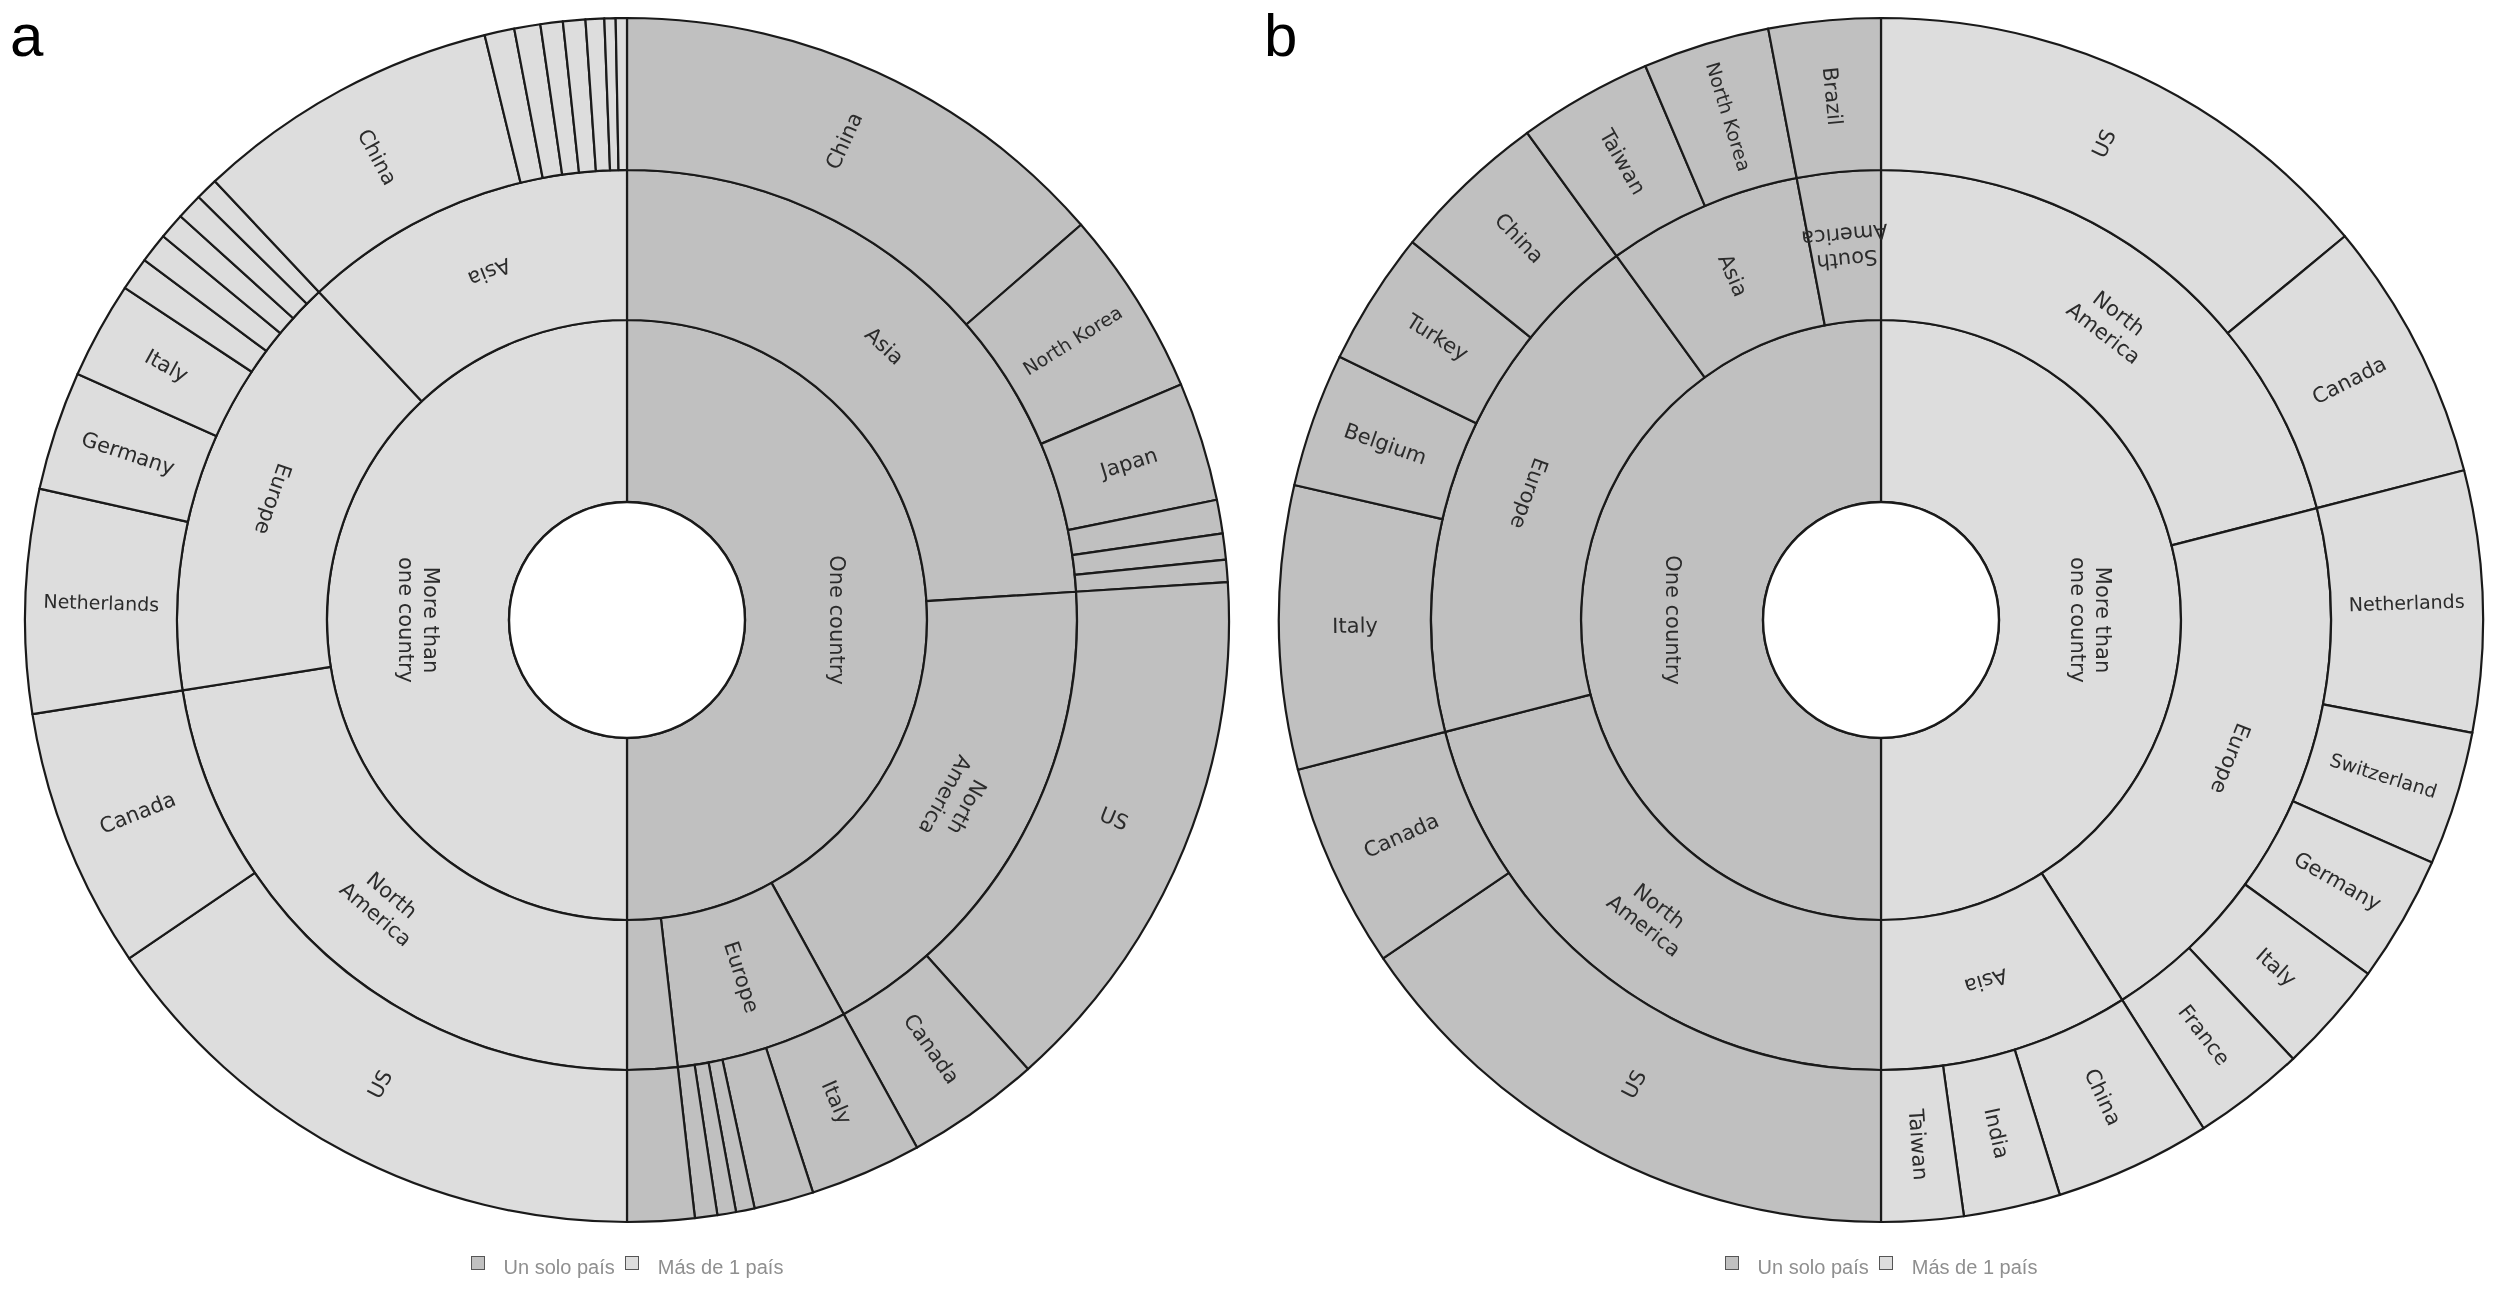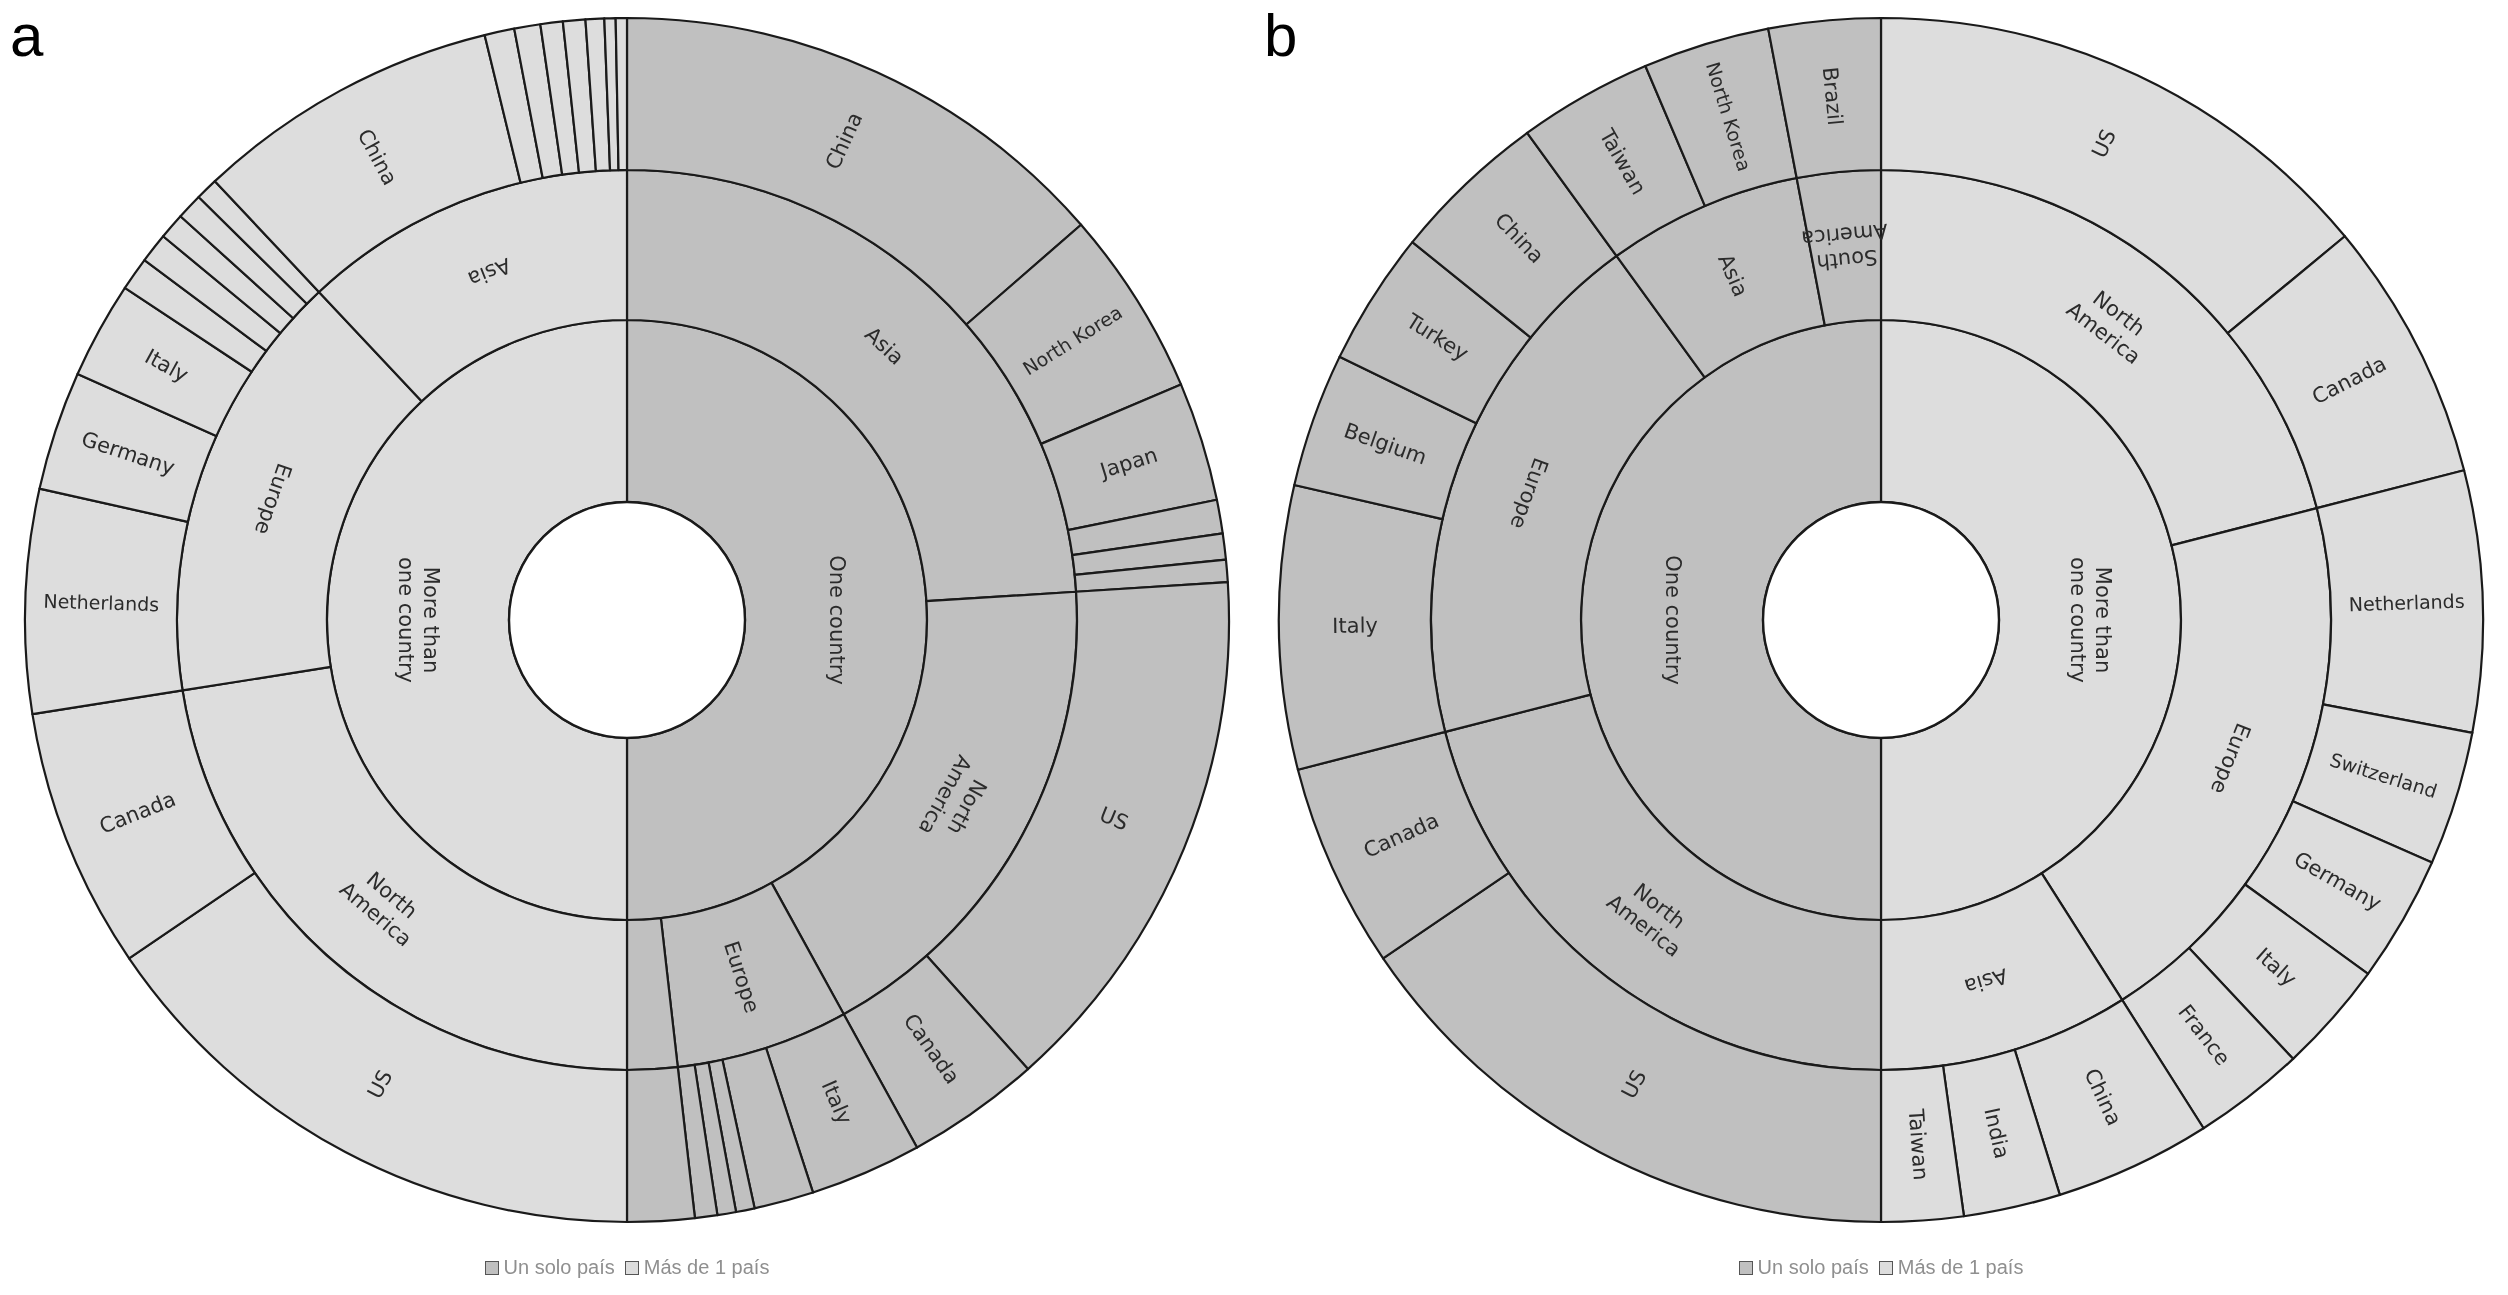--- a/index.html
+++ b/index.html
@@ -72,22 +72,21 @@
     display: flex;
     justify-content: center;
     align-items: center;
     gap: 10px;
     font-family: "Liberation Sans", sans-serif;
     font-size: 20px;
     color: #8f8f8f;
   }
   .legend-item {
     display: flex;
-    align-items: center;
-    gap: 5px;
+    gap: 19px;
   }
   .legend-swatch {
     display: inline-block;
     width: 14px;
     height: 14px;
     border: 1.6px solid #555;
     box-sizing: border-box;
   }
   .legend-label { white-space: nowrap; }
 </style>

